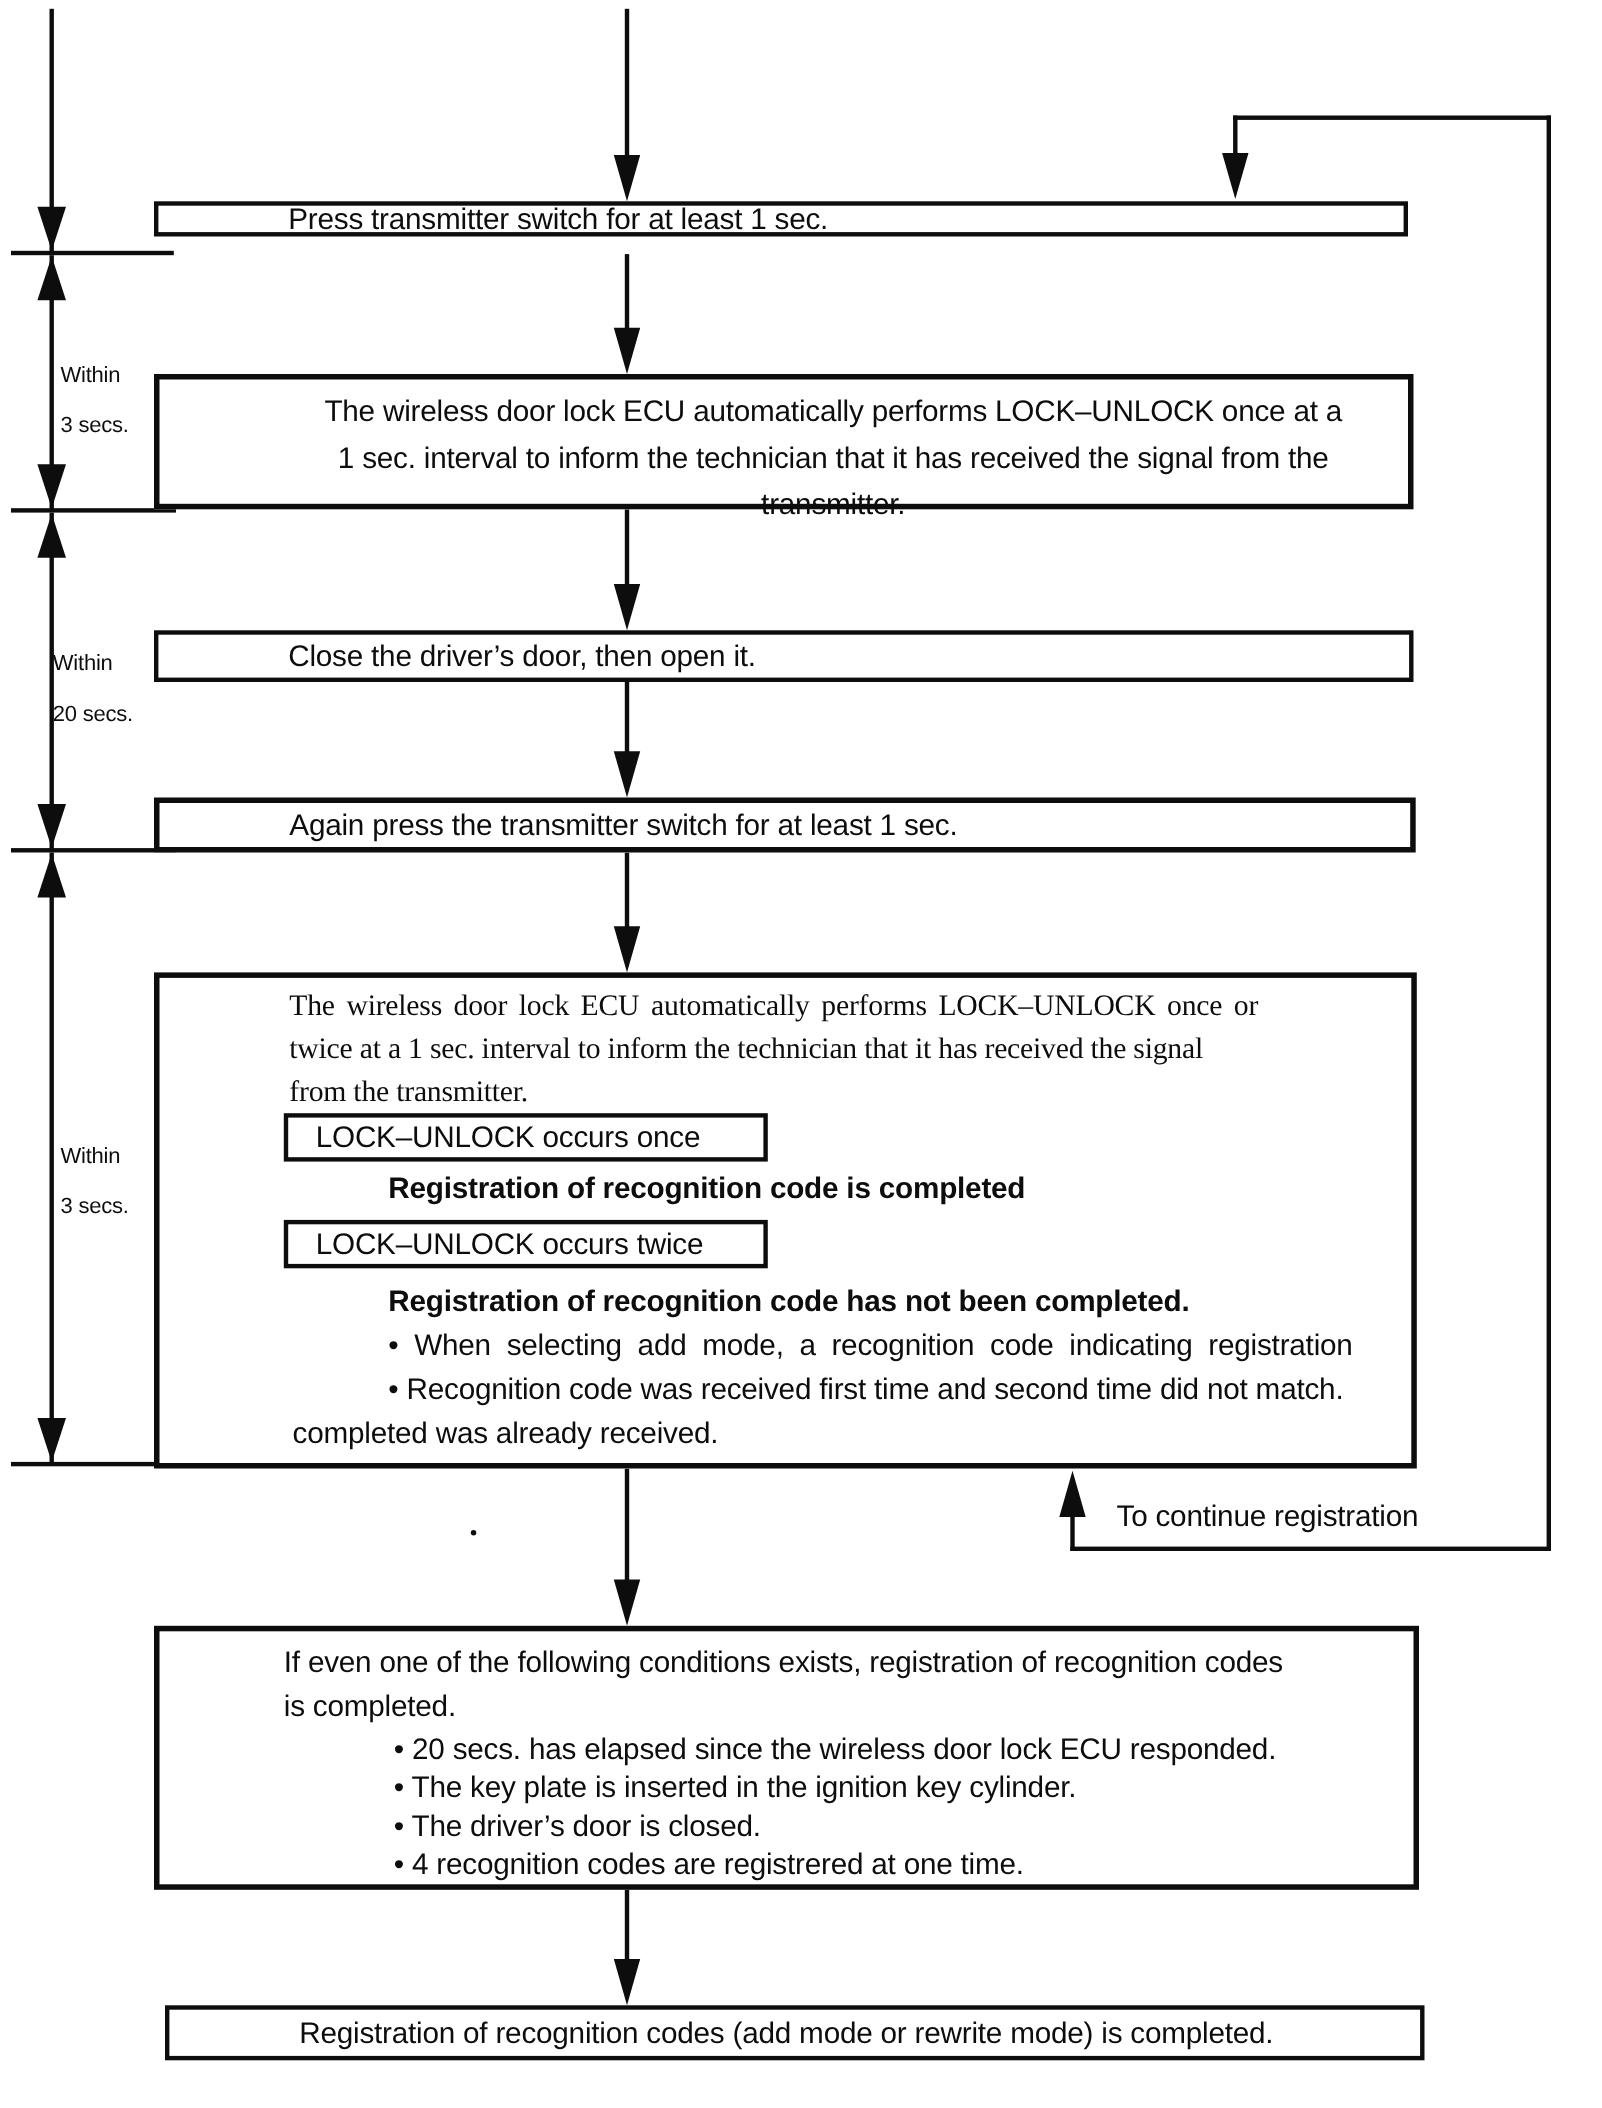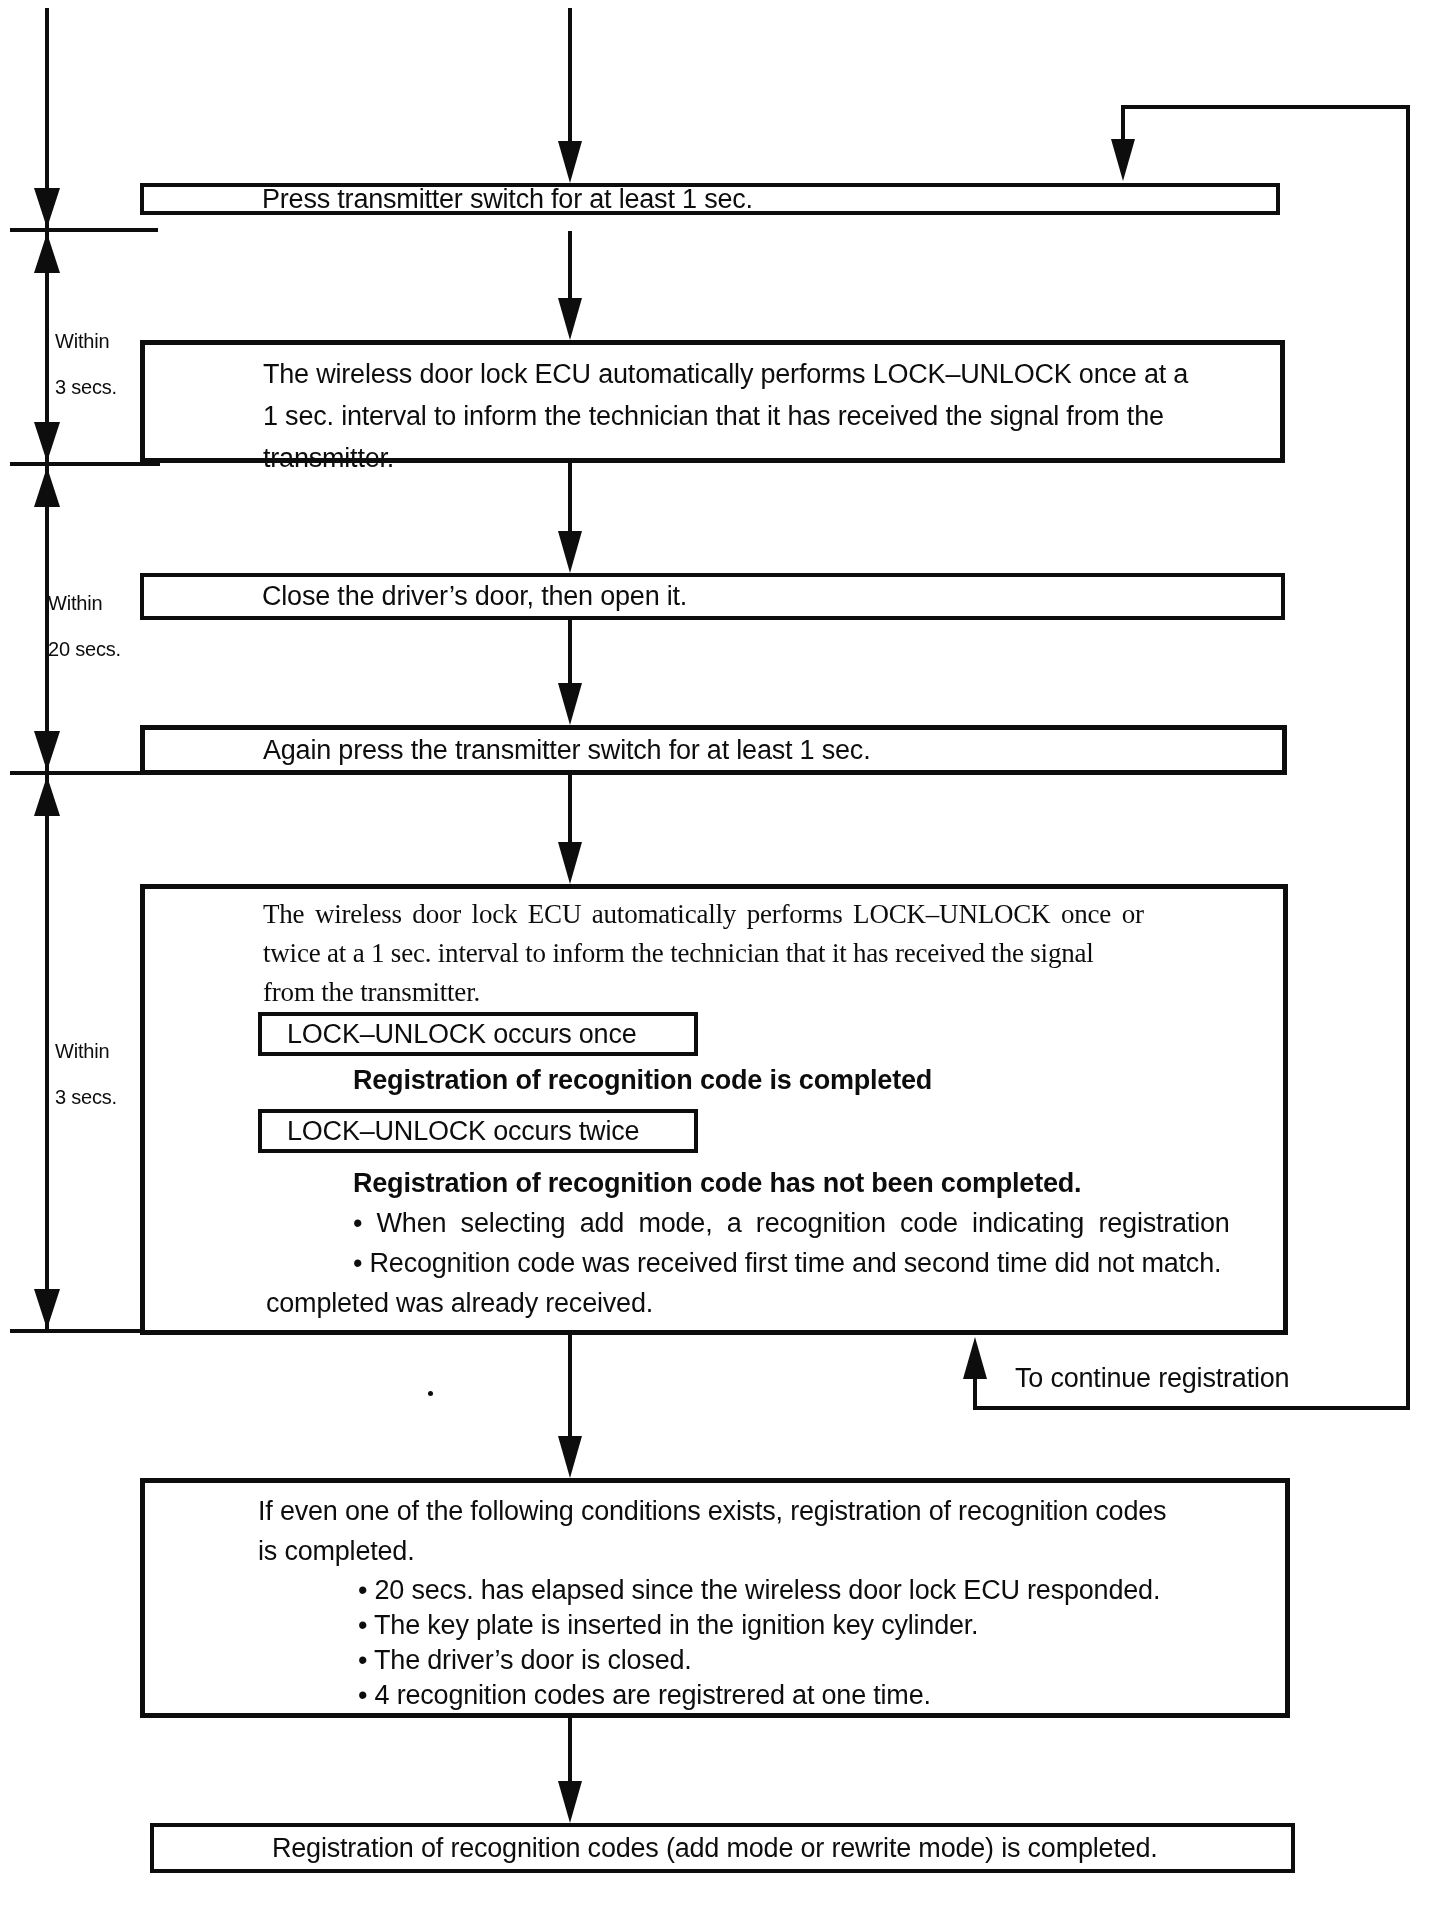--- a/index.html
+++ b/index.html
@@ -15,21 +15,21 @@
   .arr.down{border-left:12px solid transparent;border-right:12px solid transparent;border-top:42px solid #0d0d0d;}
   .arr.up{border-left:12px solid transparent;border-right:12px solid transparent;border-bottom:42px solid #0d0d0d;}
   .arr.dim-down{border-left:13px solid transparent;border-right:13px solid transparent;border-top:40px solid #0d0d0d;}
   .arr.dim-up{border-left:13px solid transparent;border-right:13px solid transparent;border-bottom:40px solid #0d0d0d;}
   .box{
     position:absolute;background:#ffffff;border:4px solid #0d0d0d;
     box-sizing:border-box;font-size:27px;
   }
   .box.thick{border-width:5px;}
   .cbox{display:flex;align-items:center;padding-left:118px;}
-  .multiline{padding:8px 28px 8px 118px;}
+  .multiline{padding:8px 28px 8px 118px;text-align:center;}
   .multiline div{line-height:42px;white-space:nowrap;}
   .dimlabel{position:absolute;font-size:20px;line-height:46px;white-space:nowrap;}
   .bigline{line-height:39px;white-space:nowrap;font-family:Liberation Serif, serif;}
   .intro{margin:6px 0 0 118px;}
   .subbox{
     position:relative;margin-left:113px;width:407px;height:36px;
     border:4px solid #0d0d0d;background:#fff;display:flex;align-items:center;
     padding-left:25px;font-size:27px;white-space:nowrap;
   }
   .res{margin-left:208px;line-height:33px;white-space:nowrap;}

